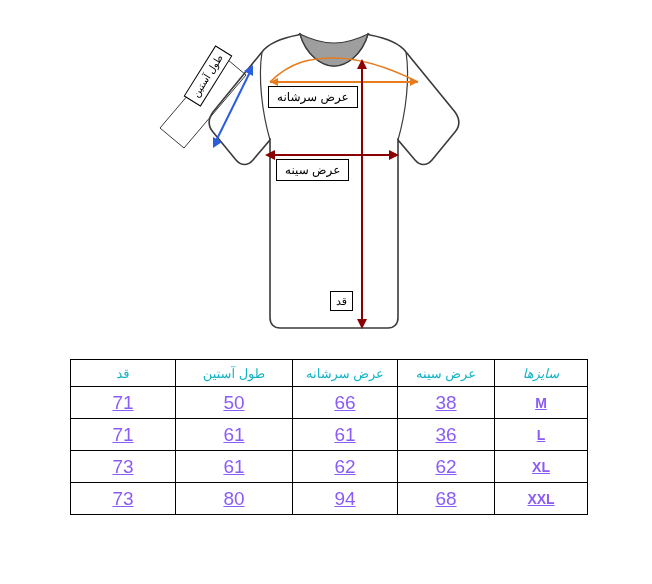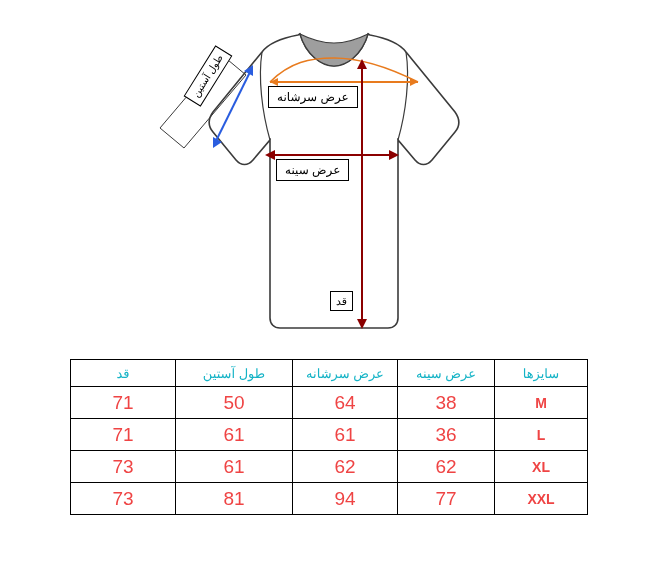--- a/index.html
+++ b/index.html
@@ -80,33 +80,34 @@
     height: 31px;
   }
   #size-table thead th {
     color: #14b3c6;
     font-size: 13px;
     font-weight: normal;
     direction: rtl;
     height: 26px;
   }
   #size-table tbody td {
-    color: #ef4444;
+    color: #8b5cf6;
     font-size: 19px;
     font-weight: normal;
+    text-decoration: underline;
   }
   #size-table tbody td.size-cell {
     font-size: 14px;
     font-weight: bold;
   }
   .col-w1 { width: 104px; }
   .col-w2 { width: 116px; }
   .col-w3 { width: 104px; }
   .col-w4 { width: 96px; }
-  .col-w5 { width: 92px; }
+  .col-w5 { width: 92px; font-style: italic; }
 </style>
 </head>
 <body>
 
 <div id="stage">
 
   <div id="diagram">
     <svg width="652" height="352" viewBox="0 0 652 352">
 
       <g>
@@ -187,41 +188,41 @@
         <th class="col-w2">طول آستین</th>
         <th class="col-w3">عرض سرشانه</th>
         <th class="col-w4">عرض سینه</th>
         <th class="col-w5">سایزها</th>
       </tr>
     </thead>
     <tbody>
       <tr>
         <td>71</td>
         <td>50</td>
-        <td>64</td>
+        <td>66</td>
         <td>38</td>
         <td class="size-cell">M</td>
       </tr>
       <tr>
         <td>71</td>
         <td>61</td>
         <td>61</td>
         <td>36</td>
         <td class="size-cell">L</td>
       </tr>
       <tr>
         <td>73</td>
         <td>61</td>
         <td>62</td>
         <td>62</td>
         <td class="size-cell">XL</td>
       </tr>
       <tr>
         <td>73</td>
-        <td>81</td>
+        <td>80</td>
         <td>94</td>
-        <td>77</td>
+        <td>68</td>
         <td class="size-cell">XXL</td>
       </tr>
     </tbody>
   </table>
 
 </div>
 
 </body></html>

